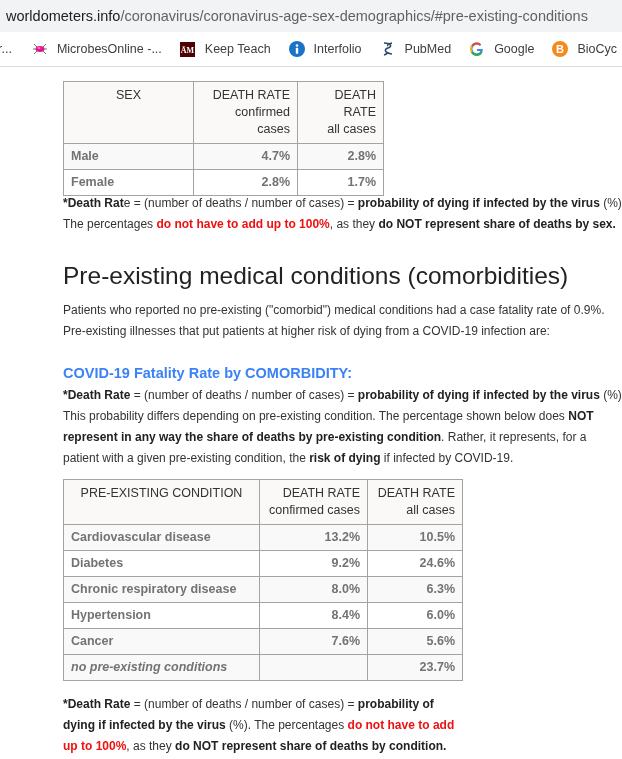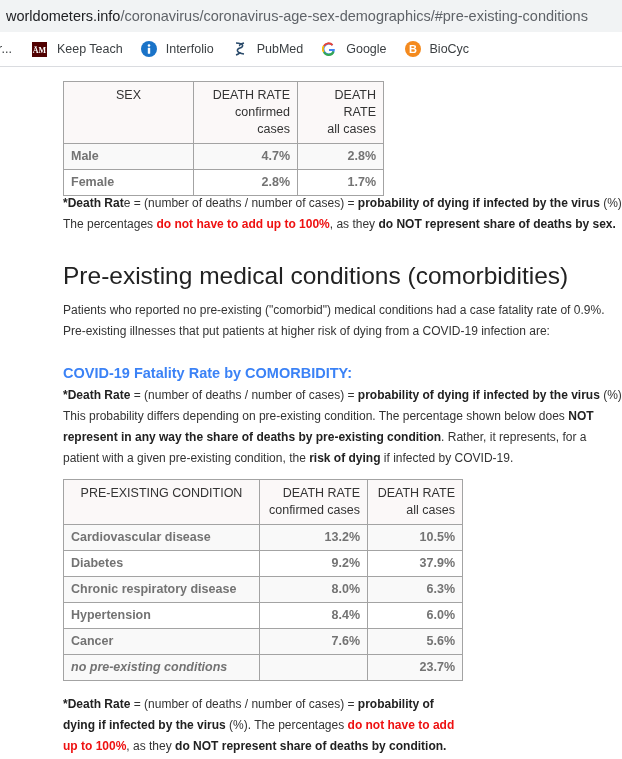--- a/index.html
+++ b/index.html
@@ -64,20 +64,37 @@
   <span class="host">worldometers.info</span>
     <span class="path">/coronavirus/coronavirus-age-sex-demographics/#pre-existing-conditions</span>
 </div>
 
 <div class="bookmarks">
   <div class="bm bm-first">
     <span>r...</span>
   </div>
   <div class="bm">
     <span class="ic">
+      <svg width="16" height="14" viewBox="0 0 16 14">
+          <g stroke="#777" stroke-width="1">
+            <line x1="2" y1="2" x2="5" y2="5"></line>
+            <line x1="14" y1="2" x2="11" y2="5"></line>
+            <line x1="1" y1="7" x2="4" y2="7"></line>
+            <line x1="15" y1="7" x2="12" y2="7"></line>
+            <line x1="2" y1="12" x2="5" y2="9"></line>
+            <line x1="14" y1="12" x2="11" y2="9"></line>
+          </g>
+          <ellipse cx="8" cy="7" rx="4.5" ry="3" fill="#e0168c"></ellipse>
+          <ellipse cx="7" cy="6" rx="1.5" ry="0.8" fill="#f8b6dc"></ellipse>
+        </svg>
+    </span>
+    <span>MicrobesOnline -...</span>
+  </div>
+  <div class="bm">
+    <span class="ic">
       <svg width="15" height="15" viewBox="0 0 15 15">
           <rect width="15" height="15" fill="#500000"></rect>
           <text x="7.5" y="11" font-size="8" font-family="Liberation Serif, serif" fill="#fff" text-anchor="middle" font-weight="bold">ĀM</text>
         </svg>
     </span>
     <span>Keep Teach</span>
   </div>
   <div class="bm">
     <span class="ic">
       <svg width="16" height="16" viewBox="0 0 16 16">
@@ -173,21 +190,21 @@
     </thead>
     <tbody>
       <tr class="stripe">
         <td>Cardiovascular disease</td>
         <td class="r">13.2%</td>
         <td class="r">10.5%</td>
       </tr>
       <tr>
         <td>Diabetes</td>
         <td class="r">9.2%</td>
-        <td class="r">37.9%</td>
+        <td class="r">24.6%</td>
       </tr>
       <tr class="stripe">
         <td>Chronic respiratory disease</td>
         <td class="r">8.0%</td>
         <td class="r">6.3%</td>
       </tr>
       <tr>
         <td>Hypertension</td>
         <td class="r">8.4%</td>
         <td class="r">6.0%</td>

